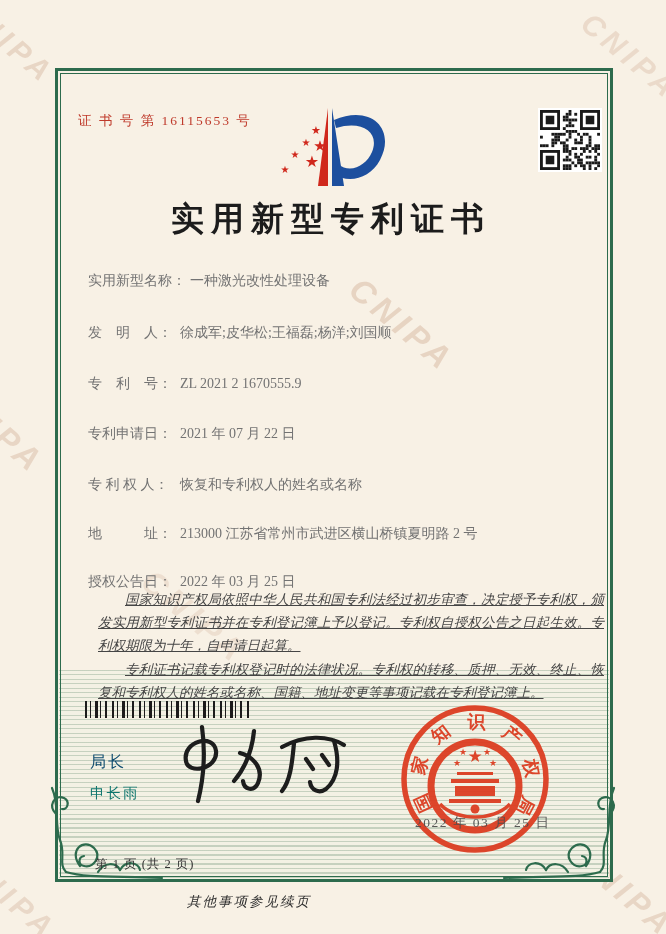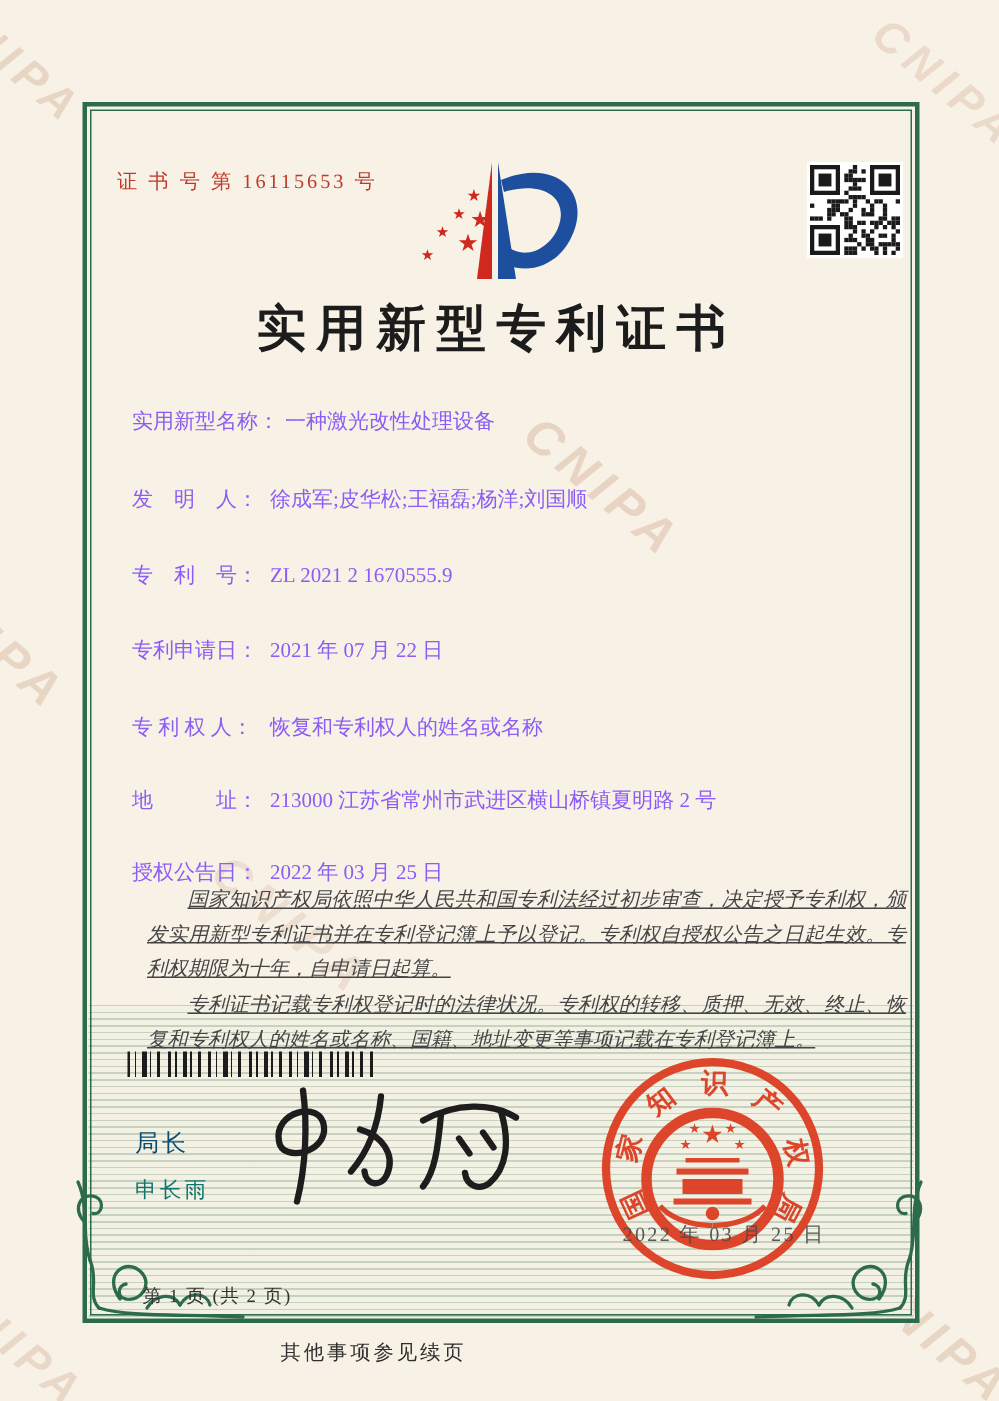--- a/index.html
+++ b/index.html
@@ -45,21 +45,21 @@
     position:absolute;left:78px;top:112px;
     color:var(--cert-red);font-size:13.5px;letter-spacing:2px;
   }
   .logo{position:absolute;left:272px;top:96px;width:120px;height:100px;}
   .qr{position:absolute;left:538px;top:108px;width:60px;height:60px;background:#fff;padding:2px;}
   .title{
     position:absolute;left:55px;top:197px;width:552px;
     text-align:center;font-size:33px;font-weight:bold;
     letter-spacing:7px;color:#1c1c1c;font-family:Liberation Serif, serif;
   }
-  .row{position:absolute;left:88px;width:505px;font-size:14px;color:#8b5cf6;white-space:nowrap;}
+  .row{position:absolute;left:88px;width:505px;font-size:14px;color:#737373;white-space:nowrap;}
   .flabel{display:inline-block;min-width:88px;}
   .fvalue{margin-left:4px;}
   .pair2{position:absolute;left:264px;top:0;}
   .paras{
     position:absolute;left:98px;top:588px;width:506px;
     font-size:13.5px;font-style:italic;line-height:1.72;
     color:#454545;text-align:justify;text-decoration:underline;
   }
   .paras p{margin:0;text-indent:2em;}
   .barcode{
@@ -88,21 +88,21 @@
     position:absolute;left:415px;top:814px;width:150px;
     font-size:13.5px;letter-spacing:1.5px;color:#4c4c4c;opacity:.92;
     white-space:nowrap;
   }
   .page-footer{
     position:absolute;left:95px;top:856px;width:310px;text-align:left;
     font-size:12.5px;color:#333;letter-spacing:1px;
   }
   .continuation{
     position:absolute;left:94px;top:893px;width:310px;text-align:center;
-    font-size:13.5px;color:#2e2e2e;letter-spacing:2px;
+    font-size:13.5px;font-style:italic;color:#2e2e2e;letter-spacing:2px;
   }
   .flourish{position:absolute;width:120px;height:104px;}
   .flourish.left{left:46px;top:780px;}
   .flourish.right{left:500px;top:780px;transform:scaleX(-1);}
 </style>
 </head>
 <body>
 
 <div class="page">
 

